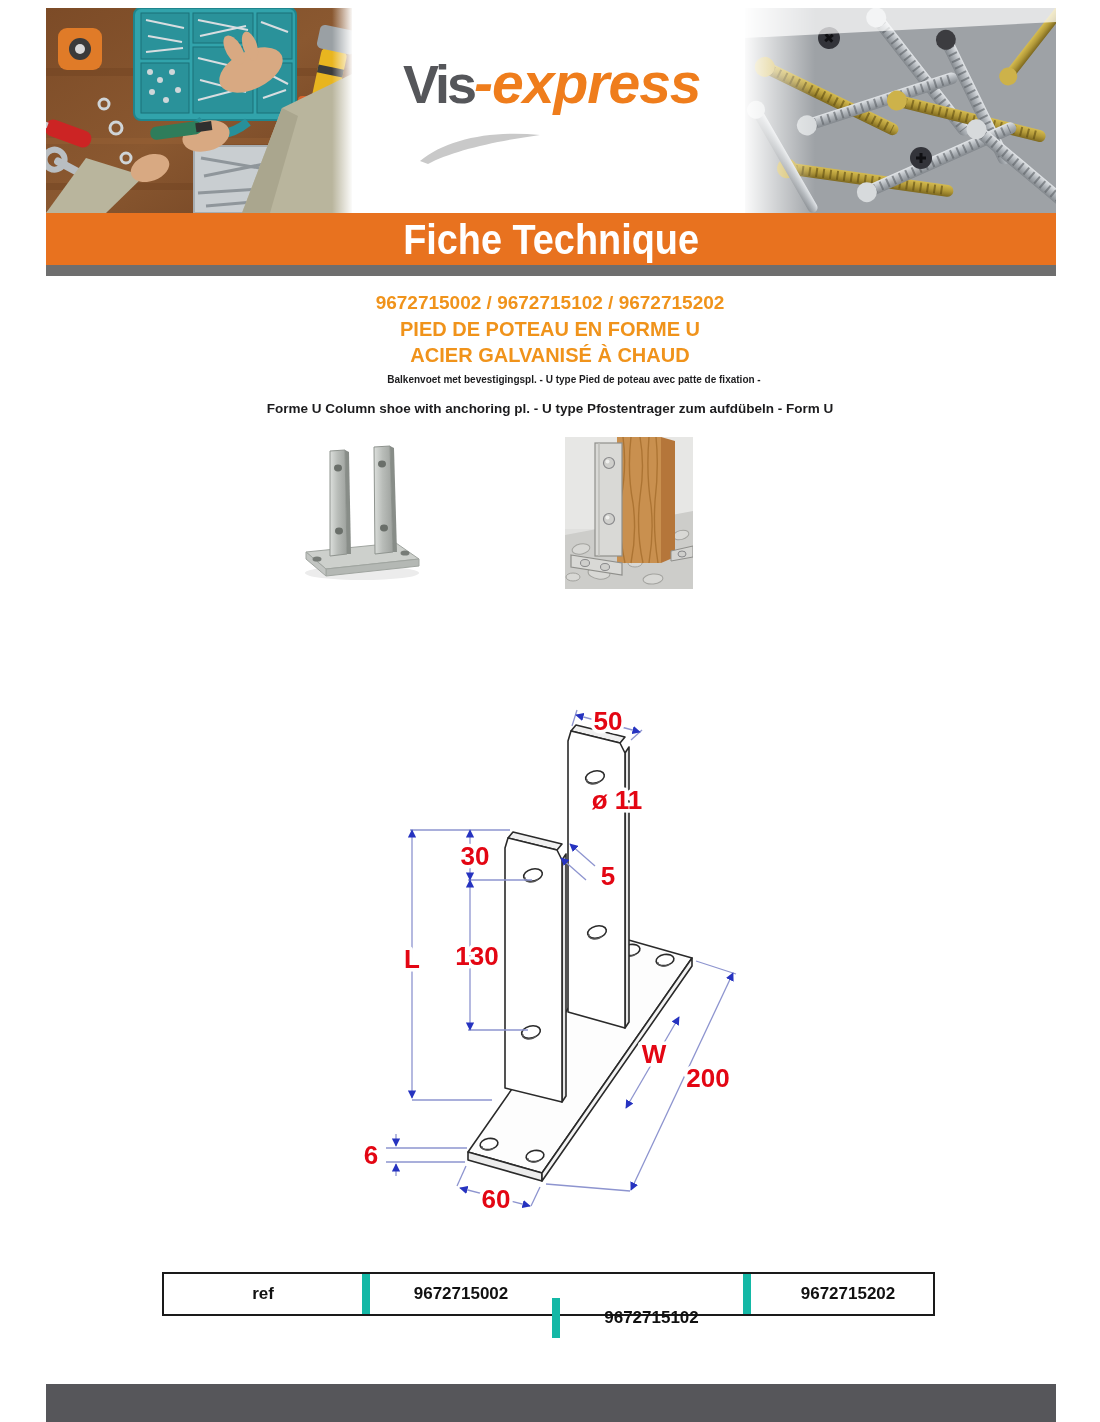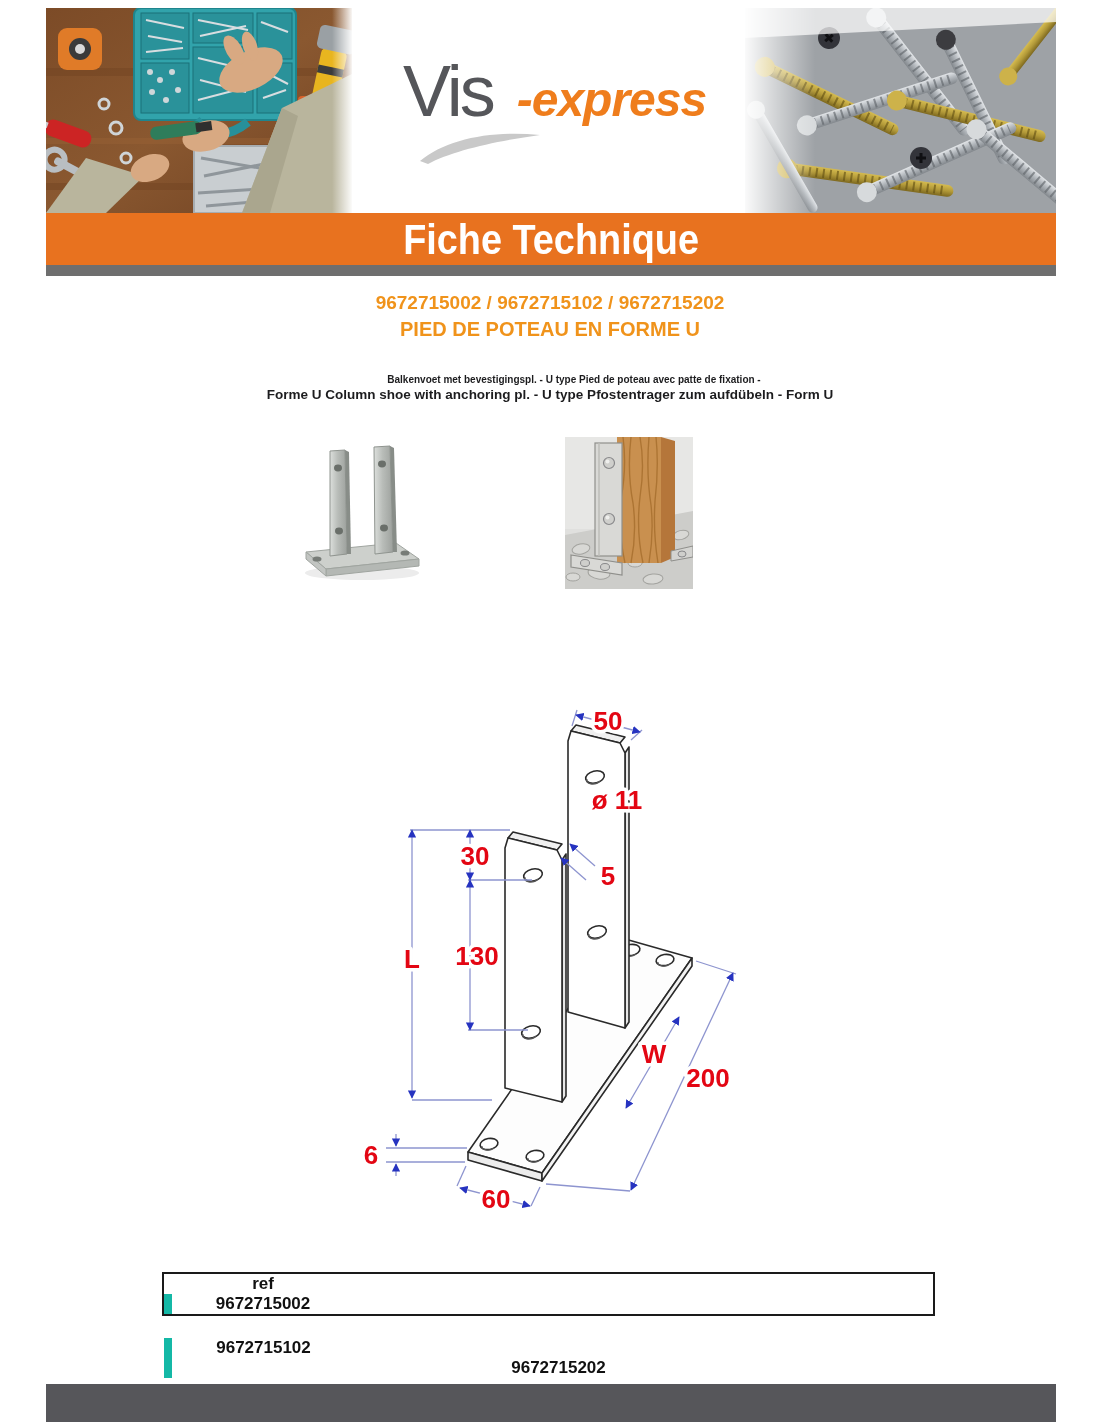--- a/index.html
+++ b/index.html
@@ -4,49 +4,49 @@
 <style>
   * { margin:0; padding:0; box-sizing:border-box; }
   body { background:#ffffff; font-family:"Liberation Sans", sans-serif; }
   .page { position:relative; width:1100px; height:1422px; background:#fff; overflow:hidden; margin:0 auto; }
 
   
   .photo { position:absolute; top:8px; height:205px; overflow:hidden; }
   .photo-left { left:46px; width:306px; }
   .photo-right { left:745px; width:311px; }
   .logo-wrap { position:absolute; left:403px; top:50px; width:300px; height:120px; white-space:nowrap; }
-  .logo-vis { font-size:72px; font-weight:normal; color:#55565a; letter-spacing:-3px;text-align:center; }
-  .logo-express { font-size:48px; font-weight:bold; font-style:italic; color:#ef7d1c; letter-spacing:-1px;margin-left:24px; }
+  .logo-vis { font-size:54px; font-weight:bold; color:#55565a; letter-spacing:-3px;text-align:center; }
+  .logo-express { font-size:57px; font-weight:bold; font-style:italic; color:#ef7d1c; letter-spacing:-1px; }
   .swoosh { position:absolute; left:416px; top:130px; }
 
   .banner { position:absolute; left:46px; top:213px; width:1010px; height:52px; background:#e8721f;
             display:flex; align-items:center; justify-content:center; }
   .banner-title { color:#ffffff; font-size:43px; font-weight:bold; transform:scaleX(0.88); letter-spacing:0px; }
   .banner-shadow { position:absolute; left:46px; top:265px; width:1010px; height:11px; background:#6e6e6e; }
 
   
   .center-line { position:absolute; left:0; width:1100px; text-align:center; }
   .refs-line   { top:292px; font-size:19px; font-weight:bold; color:#f0931b; }
   .title-line1 { top:318px; font-size:20px; font-weight:bold; color:#f0931b; }
   .title-line2 { top:344px; font-size:20px; font-weight:bold; color:#f0931b; }
   .desc-line1  { top:374px; font-size:10px; font-weight:bold; color:#1c1c1e;padding-left:48px; }
-  .desc-line2  { top:387px; font-size:13.5px; font-weight:bold; color:#1c1c1e; }
+  .desc-line2  { top:401px; font-size:13.5px; font-weight:bold; color:#1c1c1e; }
 
   
   .product-photo { position:absolute; left:299px; top:435px; }
   .install-illu  { position:absolute; left:565px; top:437px; }
 
   
   .tech-drawing { position:absolute; left:350px; top:680px; }
   .dim-label { font-family:"Liberation Sans", sans-serif; font-weight:bold; font-size:26px; fill:#e30613;
                paint-order:stroke; stroke:#ffffff; stroke-width:7px; stroke-linejoin:round; }
 
   
   .ref-table { position:absolute; left:162px; top:1272px; width:773px; height:44px; display:flex;
-               border:2px solid #1a1a1a; background:#fff;flex-direction:column; }
+               border:2px solid #1a1a1a; background:#fff; }
   .ref-cell { display:flex; align-items:center; justify-content:center; font-size:17px; font-weight:bold;
               color:#111; height:100%; }
   .ref-cell + .ref-cell { border-left:8px solid #14b8a6; }
   .c0 { width:198px; } .c1 { width:190px; } .c2 { width:191px;margin-top:24px; } .c3 { flex:1;padding-left:12px; }
 
   .footer-bar { position:absolute; left:46px; top:1384px; width:1010px; height:38px; background:#56565a; }
 </style>
 </head>
 <body>
 
@@ -252,20 +252,21 @@
     </svg>
   </div>
 
   <div class="banner">
     <span class="banner-title">Fiche Technique</span>
   </div>
   <div class="banner-shadow"></div>
 
   <div class="center-line refs-line">9672715002 / 9672715102 / 9672715202</div>
   <div class="center-line title-line1">PIED DE POTEAU EN FORME U</div>
+  <div class="center-line title-line2">ACIER GALVANISÉ À CHAUD</div>
   <div class="center-line desc-line1">Balkenvoet met bevestigingspl. - U type Pied de poteau avec patte de fixation -</div>
   <div class="center-line desc-line2">Forme U Column shoe with anchoring pl. - U type Pfostentrager zum aufdübeln - Form U</div>
 
   <div class="product-photo">
     <svg width="127" height="148" viewBox="0 0 127 148">
       <defs>
         <linearGradient id="steelv" x1="0" y1="0" x2="1" y2="0">
           <stop offset="0" stop-color="#dcdfdc"></stop>
             <stop offset="0.45" stop-color="#b9bdb9"></stop>
             <stop offset="1" stop-color="#9da19d"></stop>

